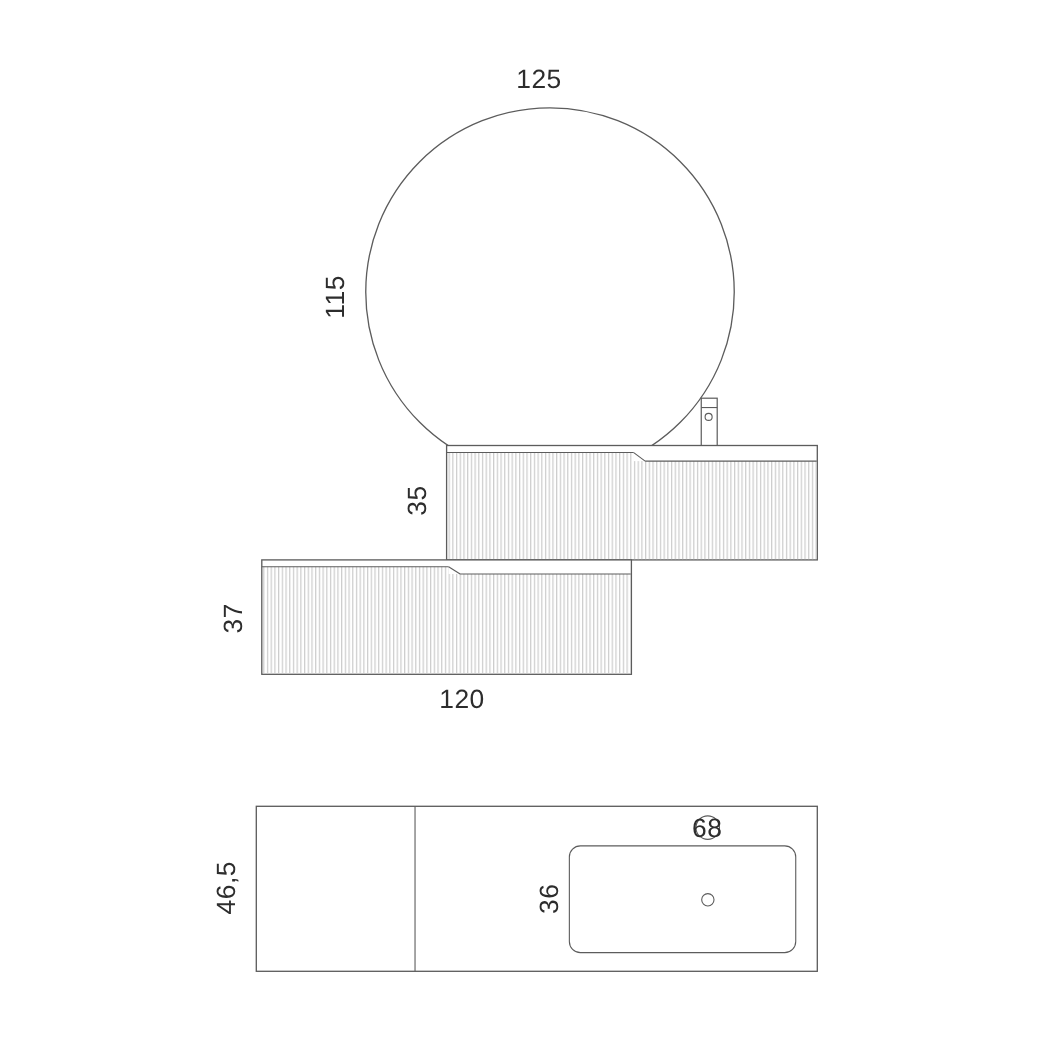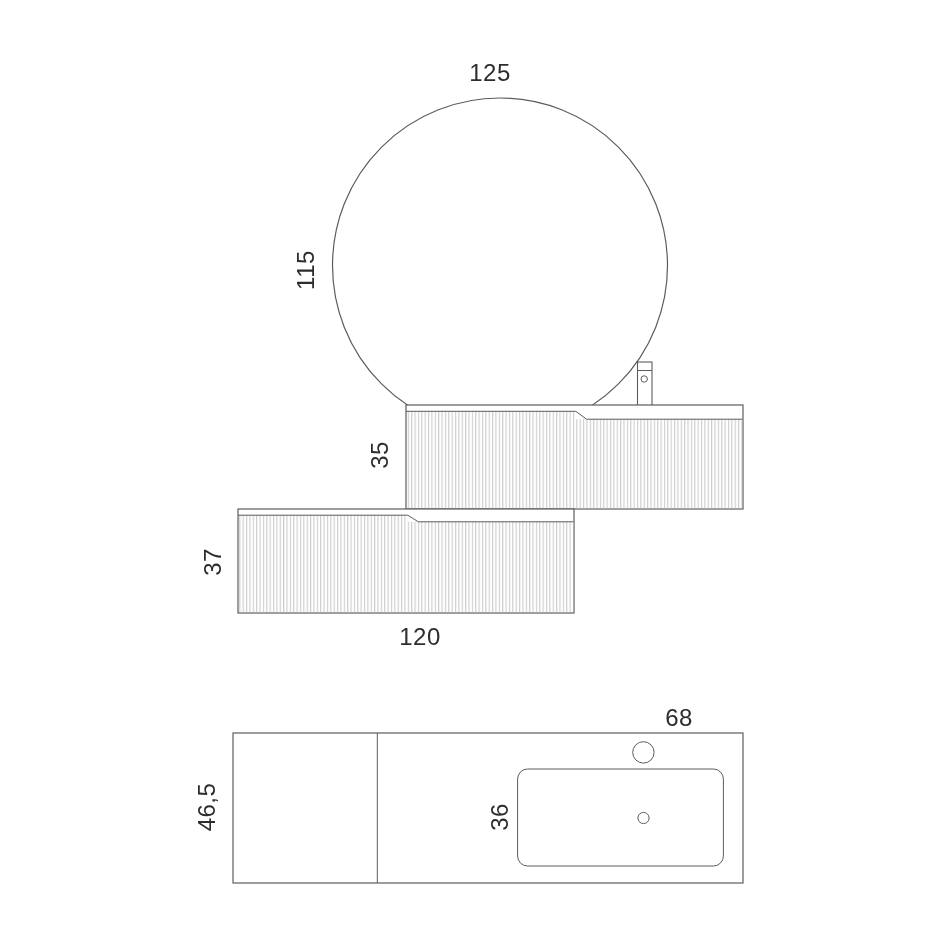--- a/index.html
+++ b/index.html
@@ -83,15 +83,15 @@
   <div class="dim rot" style="left:380px;top:455px;">35</div>
 
   <div class="dim rot" style="left:213px;top:562px;">37</div>
 
   <div class="dim" style="left:420px;top:637px;">120</div>
 
   <div class="dim rot" style="left:207px;top:807px;">46,5</div>
 
   <div class="dim rot" style="left:500px;top:817px;">36</div>
 
-  <div class="dim" style="left:643px;top:718px;margin-left:36px;">68</div>
+  <div class="dim" style="left:643px;top:754px;">68</div>
 
 </div>
 
 </body></html>

